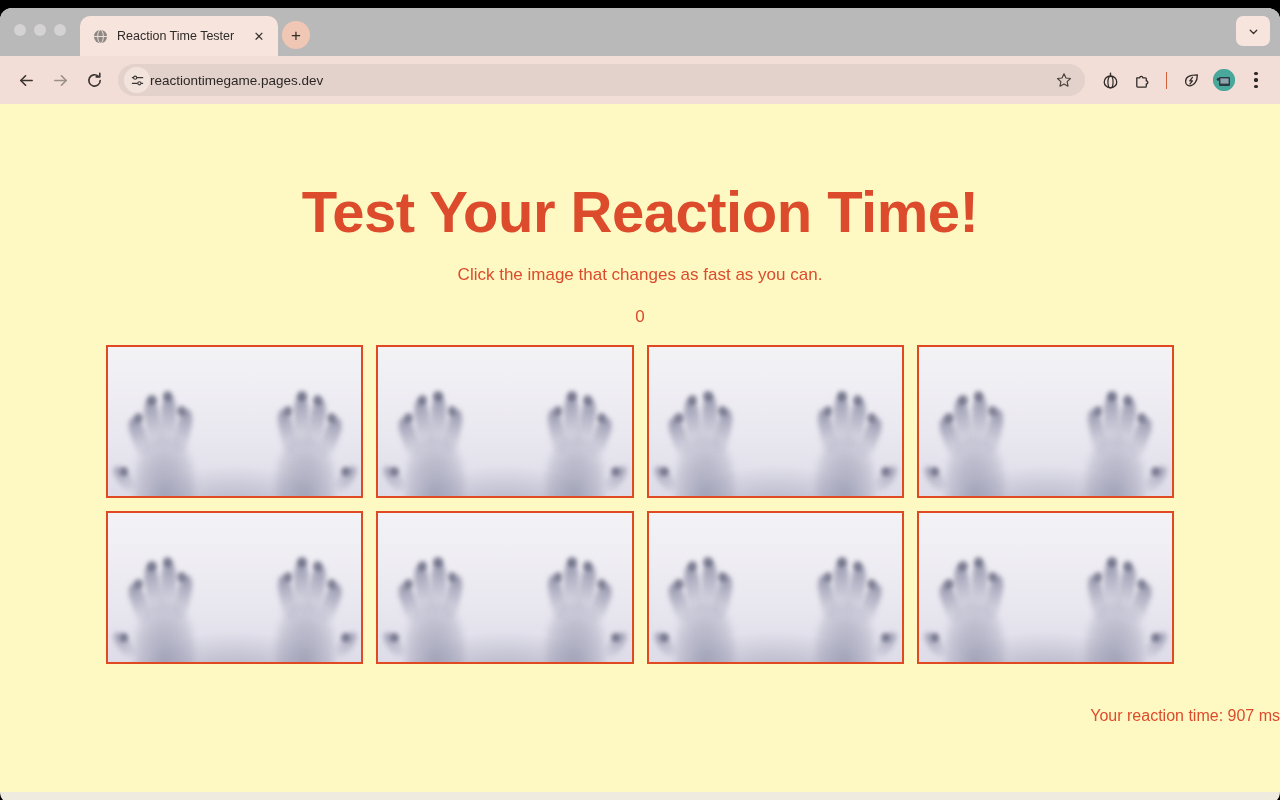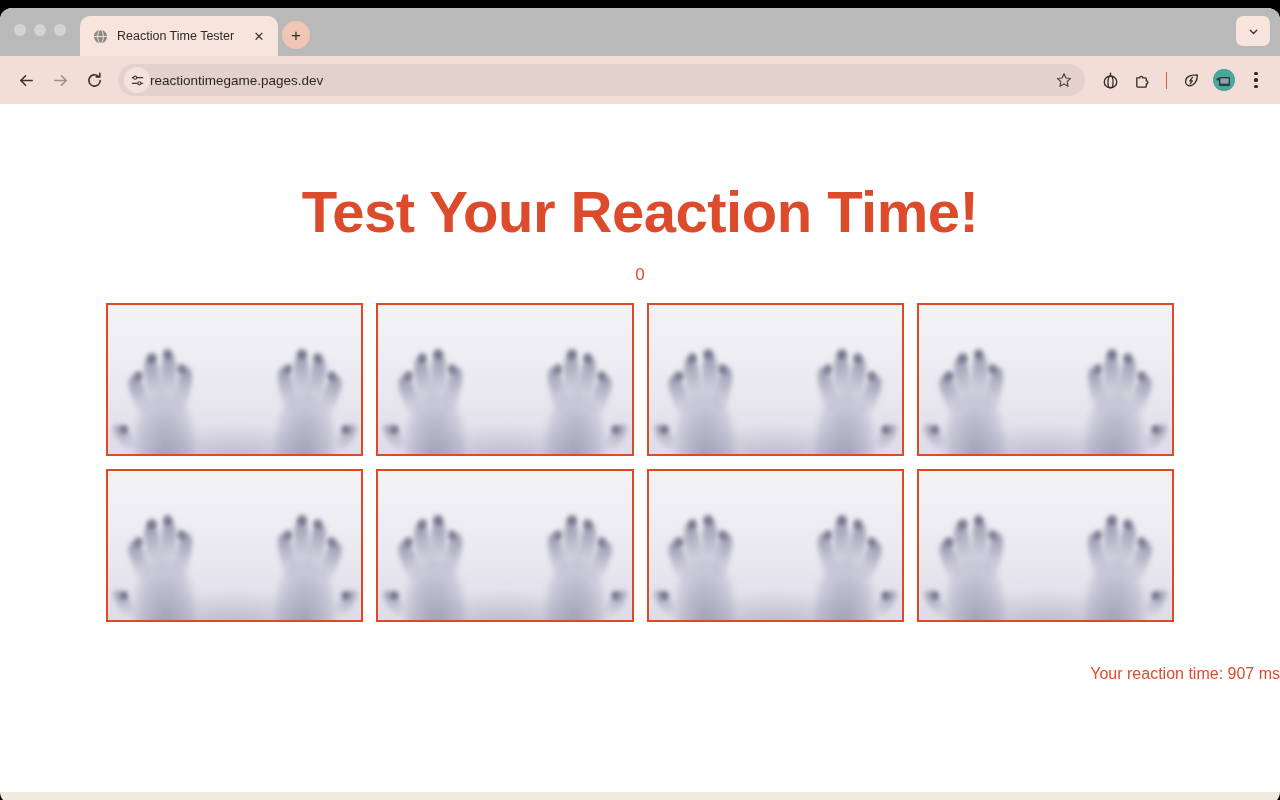--- a/index.html
+++ b/index.html
@@ -182,21 +182,21 @@
     width: 3.2px; height: 3.2px;
     border-radius: 50%;
     background: #2e2a28;
     display: block;
   }
 
   
   .page {
     position: relative;
     height: 688px;
-    background: #ffffff;
+    background: #fef9c3;
     overflow: hidden;
   }
 
   .page-title {
     text-align: center;
     font-size: 58px;
     font-weight: bold;
     color: #dc4b2c;
     letter-spacing: -0.5px;
     padding-top: 78px;
@@ -408,20 +408,21 @@
       <i></i>
         <i></i>
         <i></i>
     </div>
   </div>
 
   <div class="page">
 
     <h1 class="page-title">Test Your Reaction Time!</h1>
 
+    <p class="page-subtitle">Click the image that changes as fast as you can.</p>
 
     <p class="score-counter">0</p>
 
     <div class="tile-grid">
 
       <div class="tile">
         <div class="glass">
           <div class="hand left">
               <div class="palm"></div>
               <div class="finger f1"></div>

